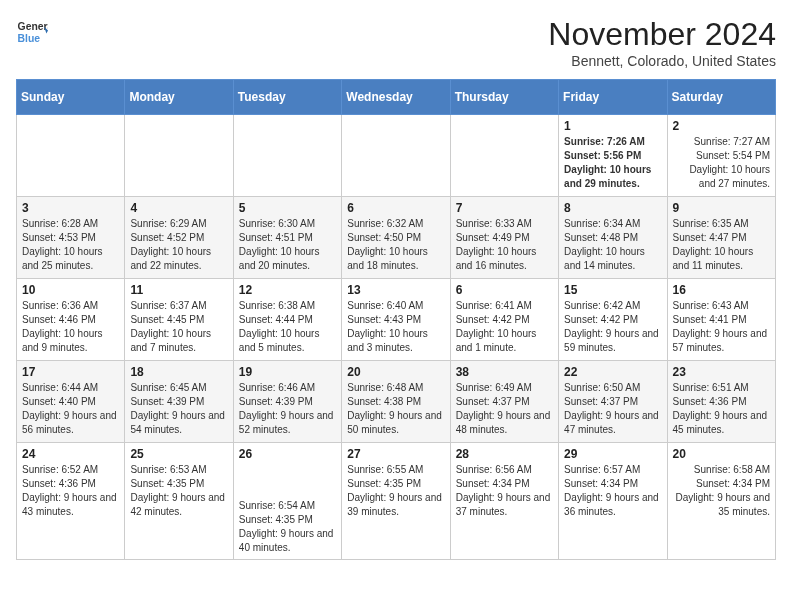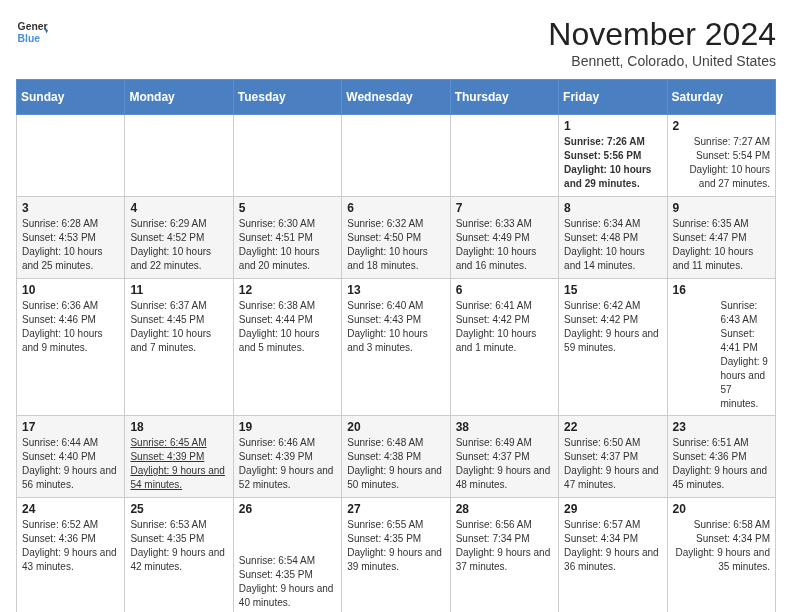--- a/index.html
+++ b/index.html
@@ -205,35 +205,35 @@
 Daylight: 10 hours and 1 minute.</div>
         </td>
         <td>
           <span class="day-num">15</span>
           <div class="day-info" style="white-space: pre-line;">Sunrise: 6:42 AM
 Sunset: 4:42 PM
 Daylight: 9 hours and 59 minutes.</div>
         </td>
         <td>
           <span class="day-num">16</span>
-          <div class="day-info" style="white-space: pre-line; margin-left: 48px;">Sunrise: 6:43 AM
+          <div class="day-info" style="white-space: pre-line;">Sunrise: 6:43 AM
 Sunset: 4:41 PM
 Daylight: 9 hours and 57 minutes.</div>
         </td>
       </tr>
       <tr>
         <td class="alt-row">
           <span class="day-num">17</span>
           <div class="day-info" style="white-space: pre-line;">Sunrise: 6:44 AM
 Sunset: 4:40 PM
 Daylight: 9 hours and 56 minutes.</div>
         </td>
         <td class="alt-row">
           <span class="day-num">18</span>
-          <div class="day-info" style="white-space: pre-line; text-decoration: underline;">Sunrise: 6:45 AM
+          <div class="day-info" style="white-space: pre-line;">Sunrise: 6:45 AM
 Sunset: 4:39 PM
 Daylight: 9 hours and 54 minutes.</div>
         </td>
         <td class="alt-row">
           <span class="day-num">19</span>
           <div class="day-info" style="white-space: pre-line;">Sunrise: 6:46 AM
 Sunset: 4:39 PM
 Daylight: 9 hours and 52 minutes.</div>
         </td>
         <td class="alt-row">
@@ -282,21 +282,21 @@
         </td>
         <td>
           <span class="day-num">27</span>
           <div class="day-info" style="white-space: pre-line;">Sunrise: 6:55 AM
 Sunset: 4:35 PM
 Daylight: 9 hours and 39 minutes.</div>
         </td>
         <td>
           <span class="day-num">28</span>
           <div class="day-info" style="white-space: pre-line;">Sunrise: 6:56 AM
-Sunset: 7:34 PM
+Sunset: 4:34 PM
 Daylight: 9 hours and 37 minutes.</div>
         </td>
         <td>
           <span class="day-num">29</span>
           <div class="day-info" style="white-space: pre-line;">Sunrise: 6:57 AM
 Sunset: 4:34 PM
 Daylight: 9 hours and 36 minutes.</div>
         </td>
         <td>
           <span class="day-num">20</span>

